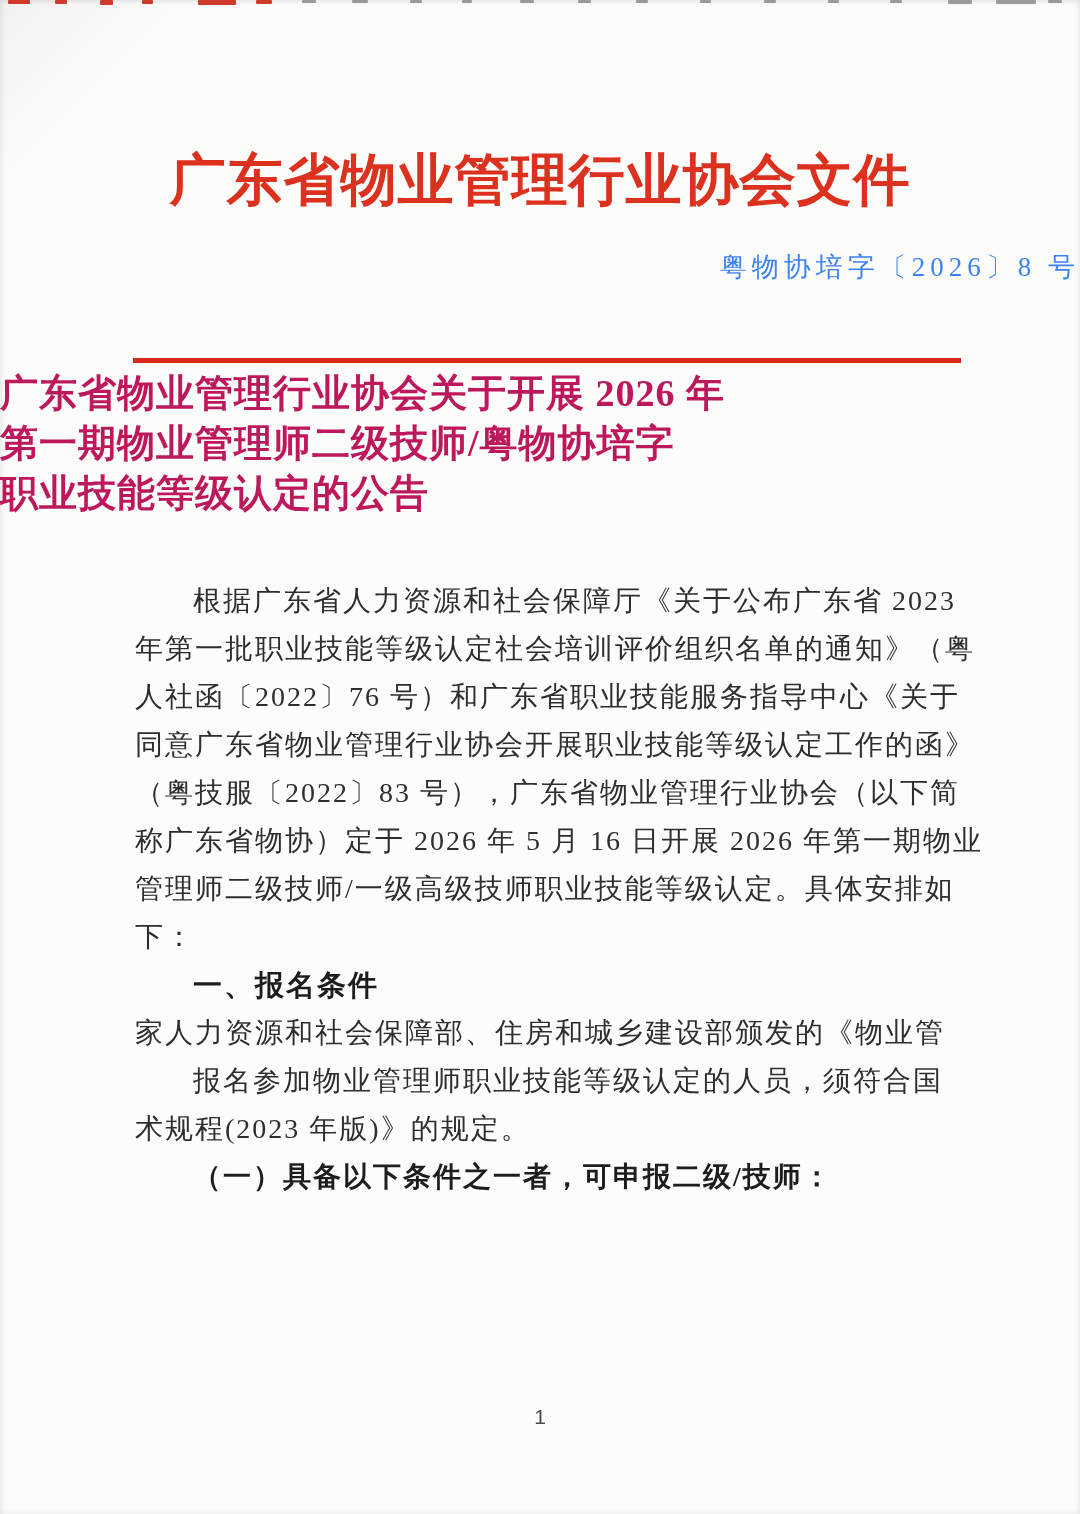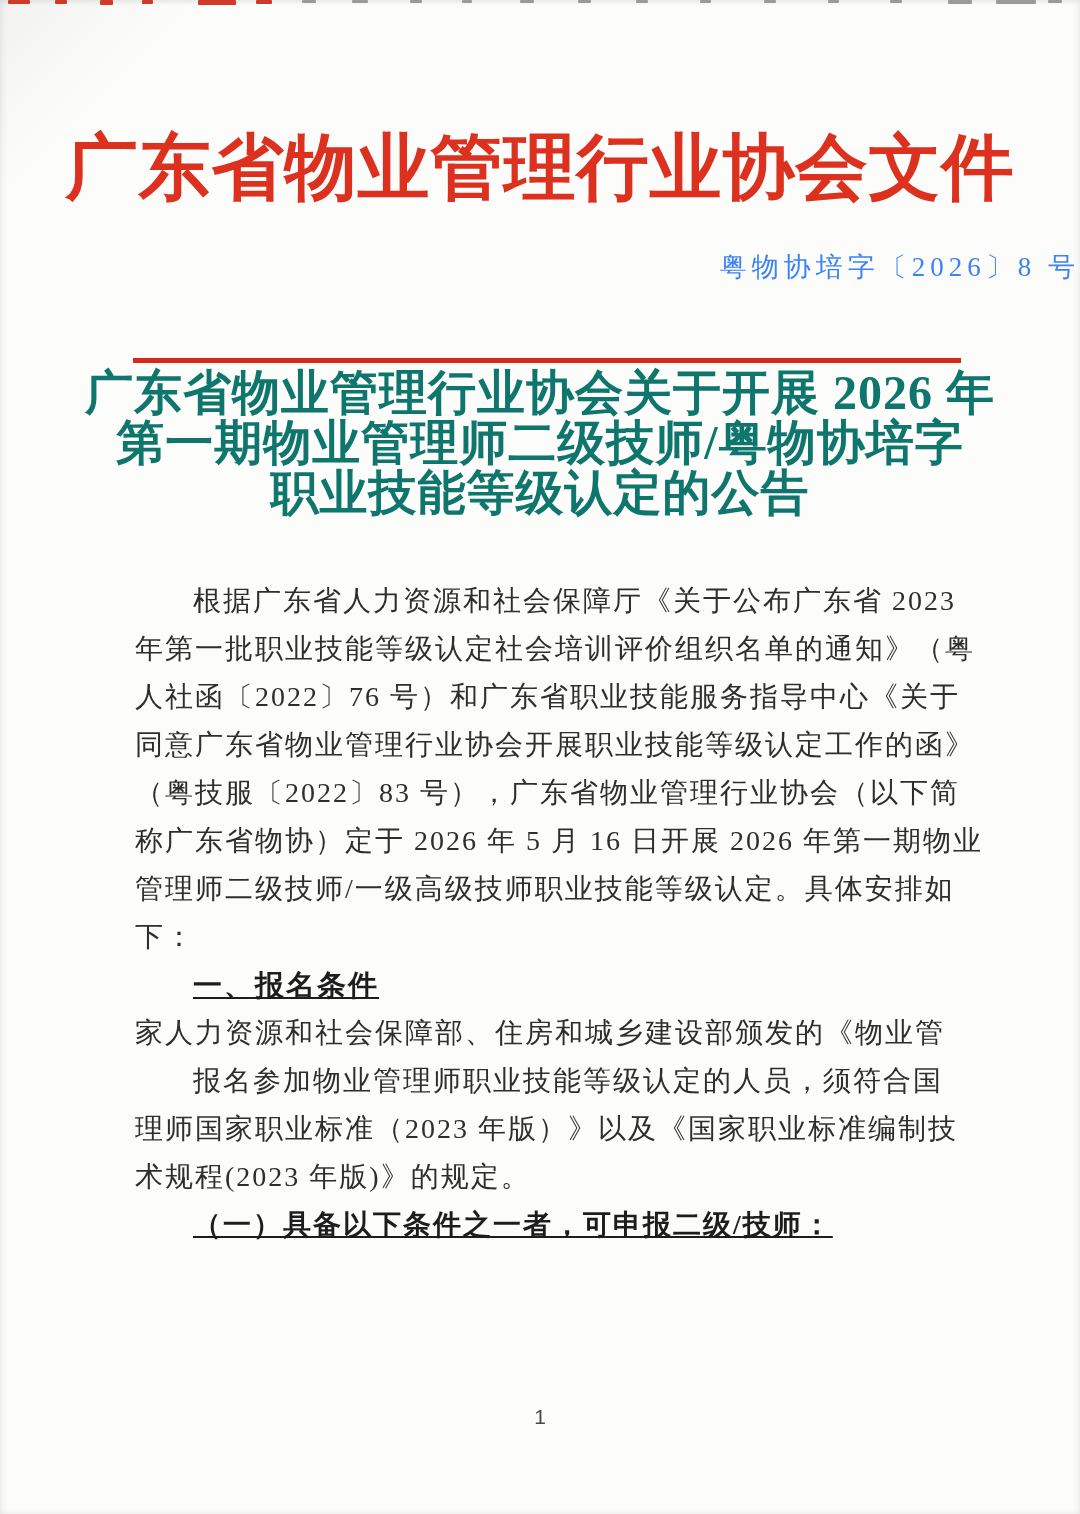--- a/index.html
+++ b/index.html
@@ -12,59 +12,58 @@
     font-family:"Liberation Serif","DejaVu Serif",serif;
     box-shadow:inset 3px 0 6px rgba(0,0,0,0.05), inset -3px 0 6px rgba(0,0,0,0.04), inset 0 3px 5px rgba(0,0,0,0.04);
   }
   .corner-shade{
     position:absolute;top:0;left:0;width:220px;height:220px;
     background:linear-gradient(135deg, rgba(150,150,148,0.10) 0%, rgba(150,150,148,0.0) 45%);
     pointer-events:none;
   }
   .artifact{position:absolute;top:0;border-radius:1px;}
   .org-title{
-    position:absolute;top:130px;left:0;width:100%;
+    position:absolute;top:142px;left:0;width:100%;
     text-align:center;
-    font-size:72px;line-height:76px;
+    font-size:56px;line-height:76px;
     font-weight:bold;
     letter-spacing:1px;
     color:var(--header-red,#dd3120);
     white-space:nowrap;
   }
   .doc-number{
     position:absolute;top:250px;left:0;width:100%;
     text-align:right;
     font-size:27px;line-height:34px;
     letter-spacing:5px;
     color:#3b82f6;
     white-space:nowrap;
   }
   .red-rule{
     position:absolute;top:358px;left:133px;
     width:828px;height:5px;
     background:var(--rule-red,#d8281c);
   }
   .doc-title{
     position:absolute;top:368px;left:0;width:100%;
-    text-align:center;
     font-weight:bold;
-    font-size:48px;line-height:50px;
+    font-size:38px;line-height:50px;
     letter-spacing:1px;
-    color:#0f766e;
+    color:#be185d;
   }
   .doc-title div{white-space:nowrap;}
   .body-text{
     position:absolute;top:577px;left:135px;width:860px;
     font-size:28px;line-height:48px;
     color:#2e2e2e;
     letter-spacing:2px;
   }
   .body-text .line{white-space:nowrap;}
   .body-text .indent{padding-left:58px;}
-  .body-text .bold{font-weight:bold;color:#1d1d1d;text-decoration:underline;}
+  .body-text .bold{font-weight:bold;color:#1d1d1d;}
   .body-text .sans{font-family:"Liberation Sans","DejaVu Sans",sans-serif;font-size:29px;}
   .page-number{
     position:absolute;top:1404px;left:0;width:100%;
     text-align:center;
     font-size:21px;line-height:26px;
     color:#4a4a4a;
     font-family:"Liberation Sans","DejaVu Sans",sans-serif;
   }
 </style>
 </head>
@@ -114,20 +113,19 @@
       <div class="line">年第一批职业技能等级认定社会培训评价组织名单的通知》（粤</div>
       <div class="line">人社函〔2022〕76 号）和广东省职业技能服务指导中心《关于</div>
       <div class="line">同意广东省物业管理行业协会开展职业技能等级认定工作的函》</div>
       <div class="line">（粤技服〔2022〕83 号），广东省物业管理行业协会（以下简</div>
       <div class="line">称广东省物协）定于 2026 年 5 月 16 日开展 2026 年第一期物业</div>
       <div class="line">管理师二级技师/一级高级技师职业技能等级认定。具体安排如</div>
       <div class="line">下：</div>
       <div class="line indent bold sans">一、报名条件</div>
       <div class="line">家人力资源和社会保障部、住房和城乡建设部颁发的《物业管</div>
       <div class="line indent">报名参加物业管理师职业技能等级认定的人员，须符合国</div>
-      <div class="line">理师国家职业标准（2023 年版）》以及《国家职业标准编制技</div>
       <div class="line">术规程(2023 年版)》的规定。</div>
       <div class="line indent bold">（一）具备以下条件之一者，可申报二级/技师：</div>
     </div>
 
   <div class="page-number">1</div>
 
 </div>
 
 </body></html>

